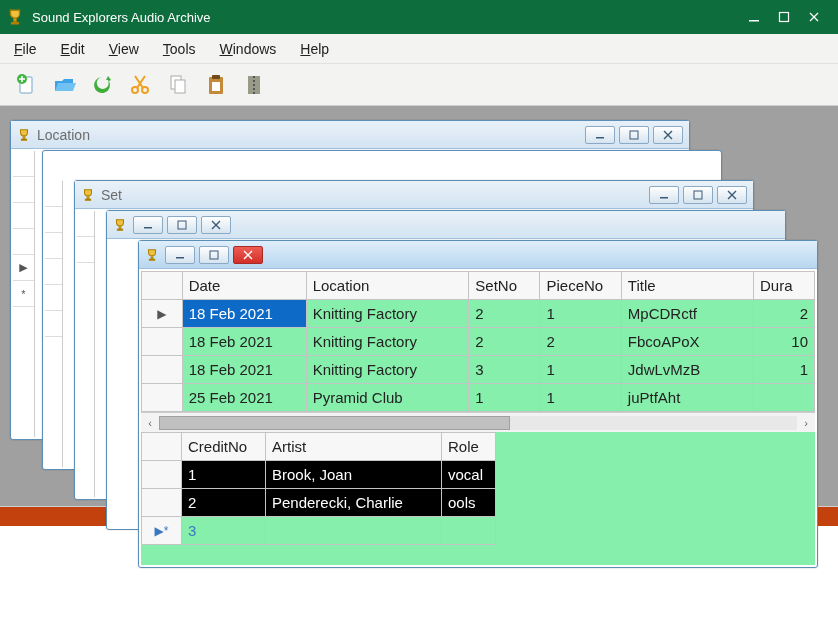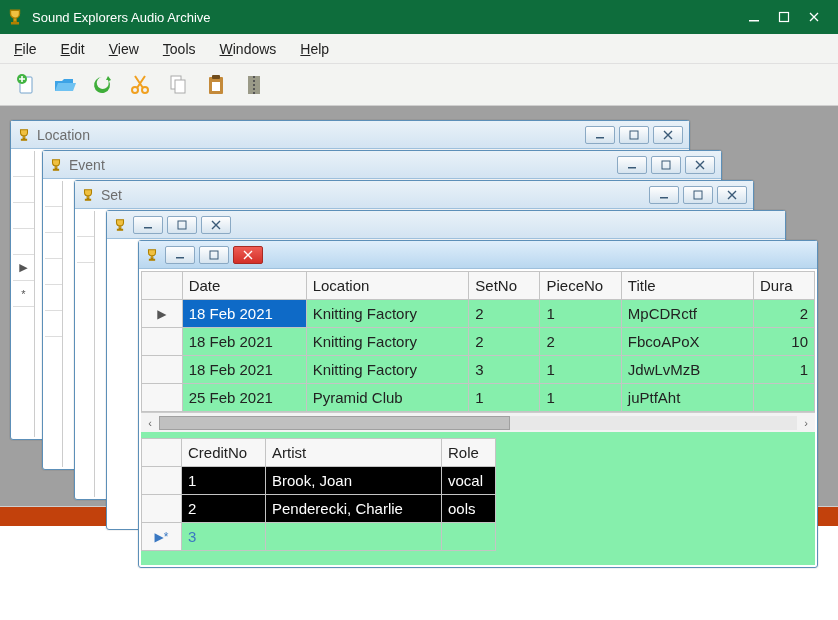--- a/index.html
+++ b/index.html
@@ -164,43 +164,20 @@
         <div class="rh"></div>
         <div class="rh"></div>
         <div class="rh"></div>
         <div class="rh"></div>
         <div class="rh">▶</div>
         <div class="rh">*</div>
       </div>
   </div>
 
   <div class="mdi-child" style="left:42px; top:44px; width:680px; height:320px;">
-    <div class="child-title">
-      <svg width="14" height="14" viewBox="0 0 16 16">
-          <path class="icon-trophy-stroke" d="M4 2h8v3a4 4 0 0 1-8 0zM7 9h2v3h-2zM5 13h6v1H5z"></path>
-        </svg>
-      <span class="ct-label">Event</span>
-      <div class="child-btns">
-        <span class="cb">
-            <svg width="10" height="10">
-              <rect x="1" y="7" width="8" height="1.5" fill="#3a5a77"></rect>
-            </svg>
-          </span>
-        <span class="cb">
-            <svg width="10" height="10">
-              <rect x="1" y="1" width="8" height="8" fill="none" stroke="#3a5a77"></rect>
-            </svg>
-          </span>
-        <span class="cb">
-            <svg width="10" height="10">
-              <path d="M1 1l8 8M9 1l-8 8" stroke="#3a5a77" stroke-width="1.4"></path>
-            </svg>
-          </span>
-      </div>
-    </div>
     <div class="grid-sliver">
         <div class="rh"></div>
         <div class="rh"></div>
         <div class="rh"></div>
         <div class="rh"></div>
         <div class="rh"></div>
         <div class="rh"></div>
       </div>
   </div>
 
@@ -346,21 +323,21 @@
           </table>
       </div>
       <div class="hscroll">
         <span class="arrow">‹</span>
         <div class="track">
             <div class="thumb" style="left:0; width:55%;"></div>
           </div>
         <span class="arrow">›</span>
       </div>
 
-      <div style="margin-top:6px;">
+      <div style="margin-top:0;">
         <table class="grid" style="width:auto">
           <colgroup>
               <col style="width:40px">
               <col style="width:84px">
               <col style="width:176px">
               <col style="width:54px">
             </colgroup>
           <tbody>
               <tr>
             <th class="rowhead"></th>

